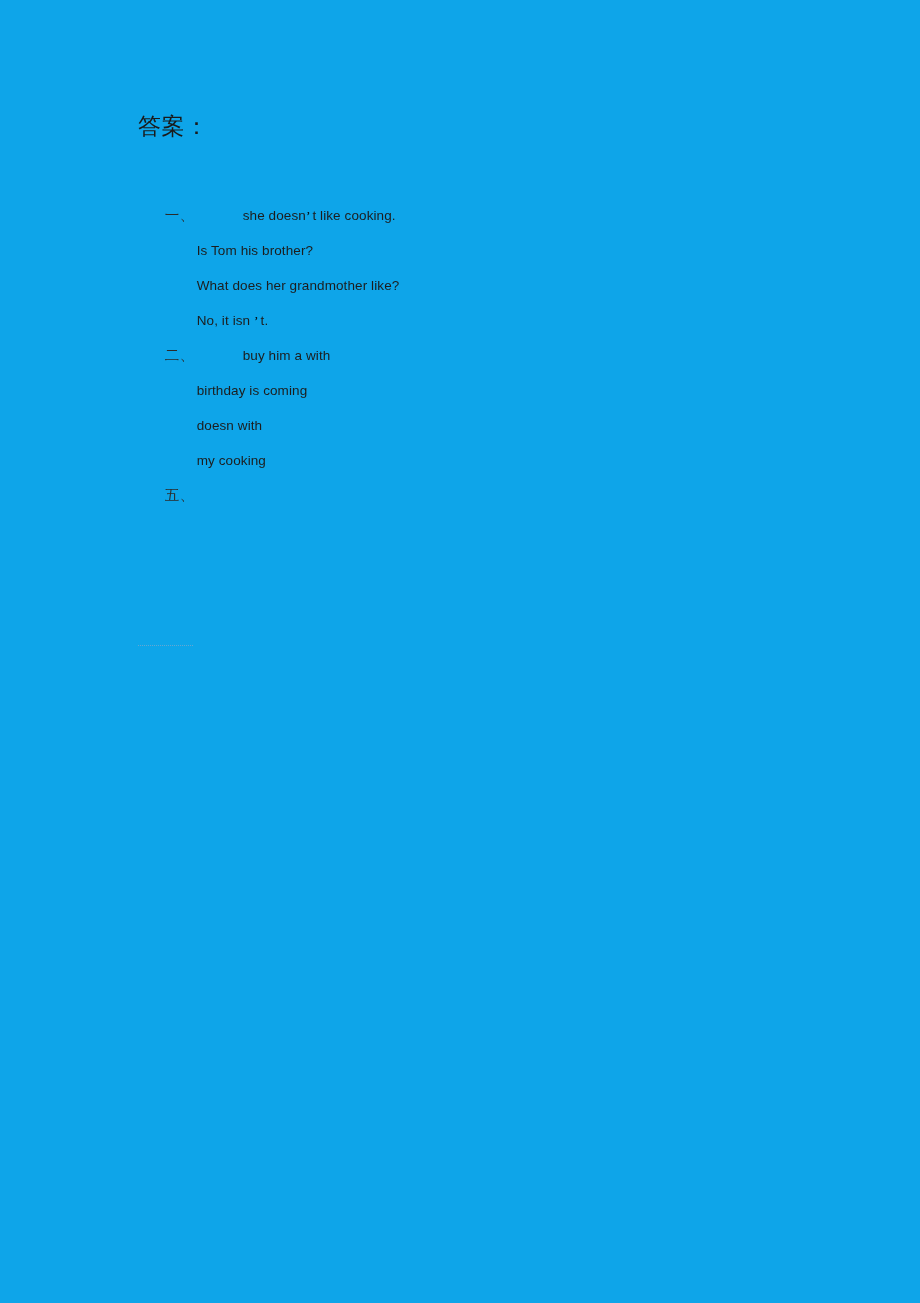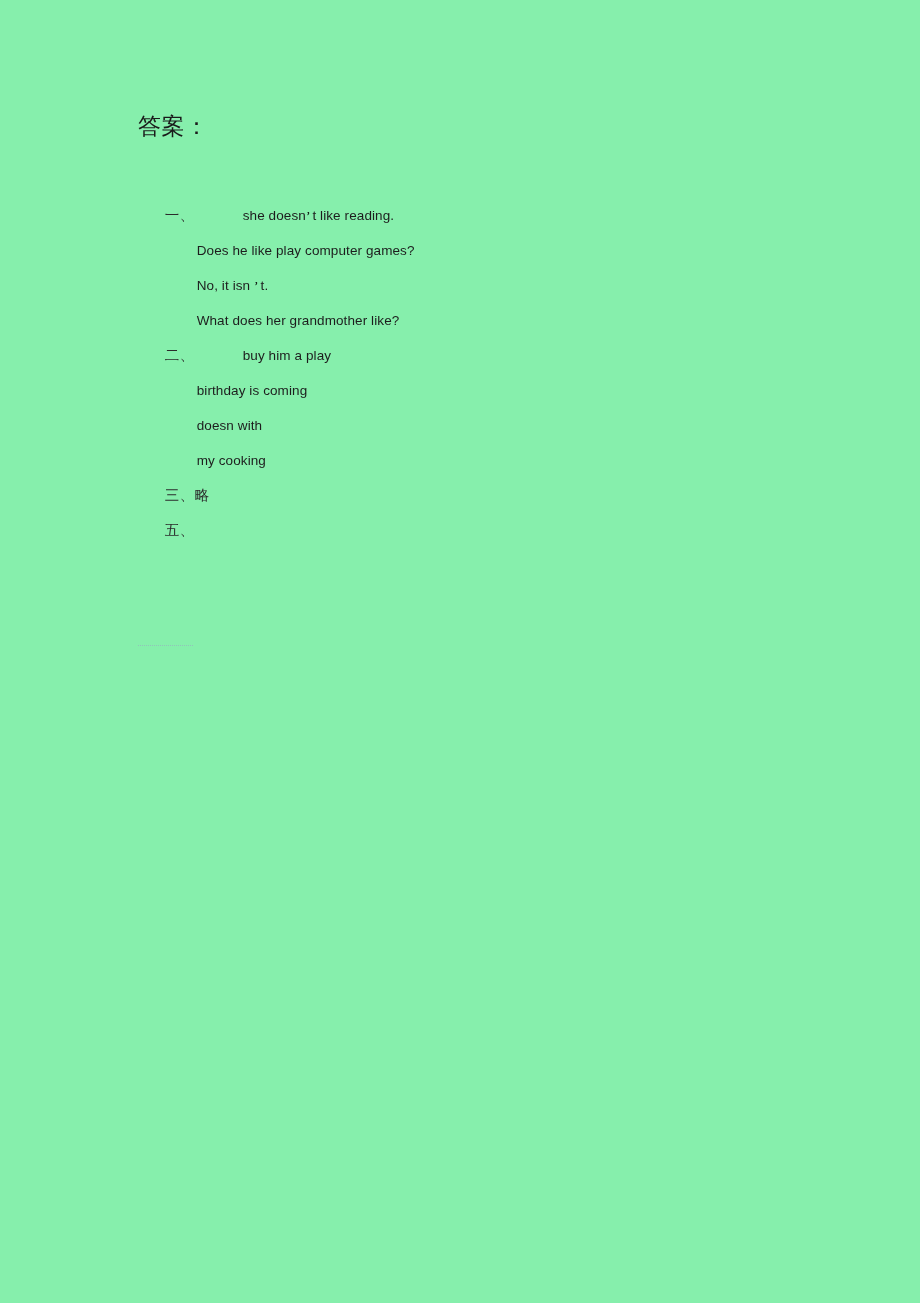--- a/index.html
+++ b/index.html
@@ -16,21 +16,21 @@
     font-family: "Liberation Sans", "DejaVu Sans", sans-serif;
     -webkit-font-smoothing: antialiased;
   }
 
   .page {
     position: absolute;
     top: 0;
     left: 0;
     width: 920px;
     height: 1303px;
-    background: #86efac;
+    background: #0ea5e9;
   }
 
   .content {
     position: absolute;
     left: 138px;
     top: 112px;
     width: 700px;
   }
 
   
@@ -108,56 +108,53 @@
 </style>
 </head>
 <body>
 
 <div class="page">
   <div class="content">
 
     <div class="doc-title">答案：</div>
 
     <div class="line">
-      <span class="cn-marker">一、</span><span class="tab-gap"></span><span class="en">she doesn</span><span class="apos">’</span><span class="en">t like reading.</span>
+      <span class="cn-marker">一、</span><span class="tab-gap"></span><span class="en">she doesn</span><span class="apos">’</span><span class="en">t like cooking.</span>
+    </div>
+
+    <div class="line indent-body">
+      <span class="en">Is Tom his brother?</span>
     </div>
 
 
     <div class="line indent-body">
-      <span class="en">Does he like play computer games?</span>
+      <span class="en">What does her grandmother like?</span>
     </div>
 
     <div class="line indent-body">
       <span class="en">No, it isn </span><span class="apos">’</span><span class="en">t.</span>
     </div>
 
-    <div class="line indent-body">
-      <span class="en">What does her grandmother like?</span>
-    </div>
-
     <div class="line">
-      <span class="cn-marker">二、</span><span class="tab-gap"></span><span class="en">buy him a play</span>
+      <span class="cn-marker">二、</span><span class="tab-gap"></span><span class="en">buy him a with</span>
     </div>
 
     <div class="line indent-body">
       <span class="en">birthday is coming</span>
     </div>
 
     <div class="line indent-body">
       <span class="en">doesn with</span>
     </div>
 
 
     <div class="line indent-body">
       <span class="en">my cooking</span>
     </div>
 
-    <div class="line">
-      <span class="cn-marker">三、</span><span class="cn-body">略</span>
-    </div>
 
 
     <div class="line">
       <span class="cn-marker">五、</span><span class="cn-body"></span>
     </div>
 
     <div class="dotted-rule"></div>
 
   </div>
 </div>

